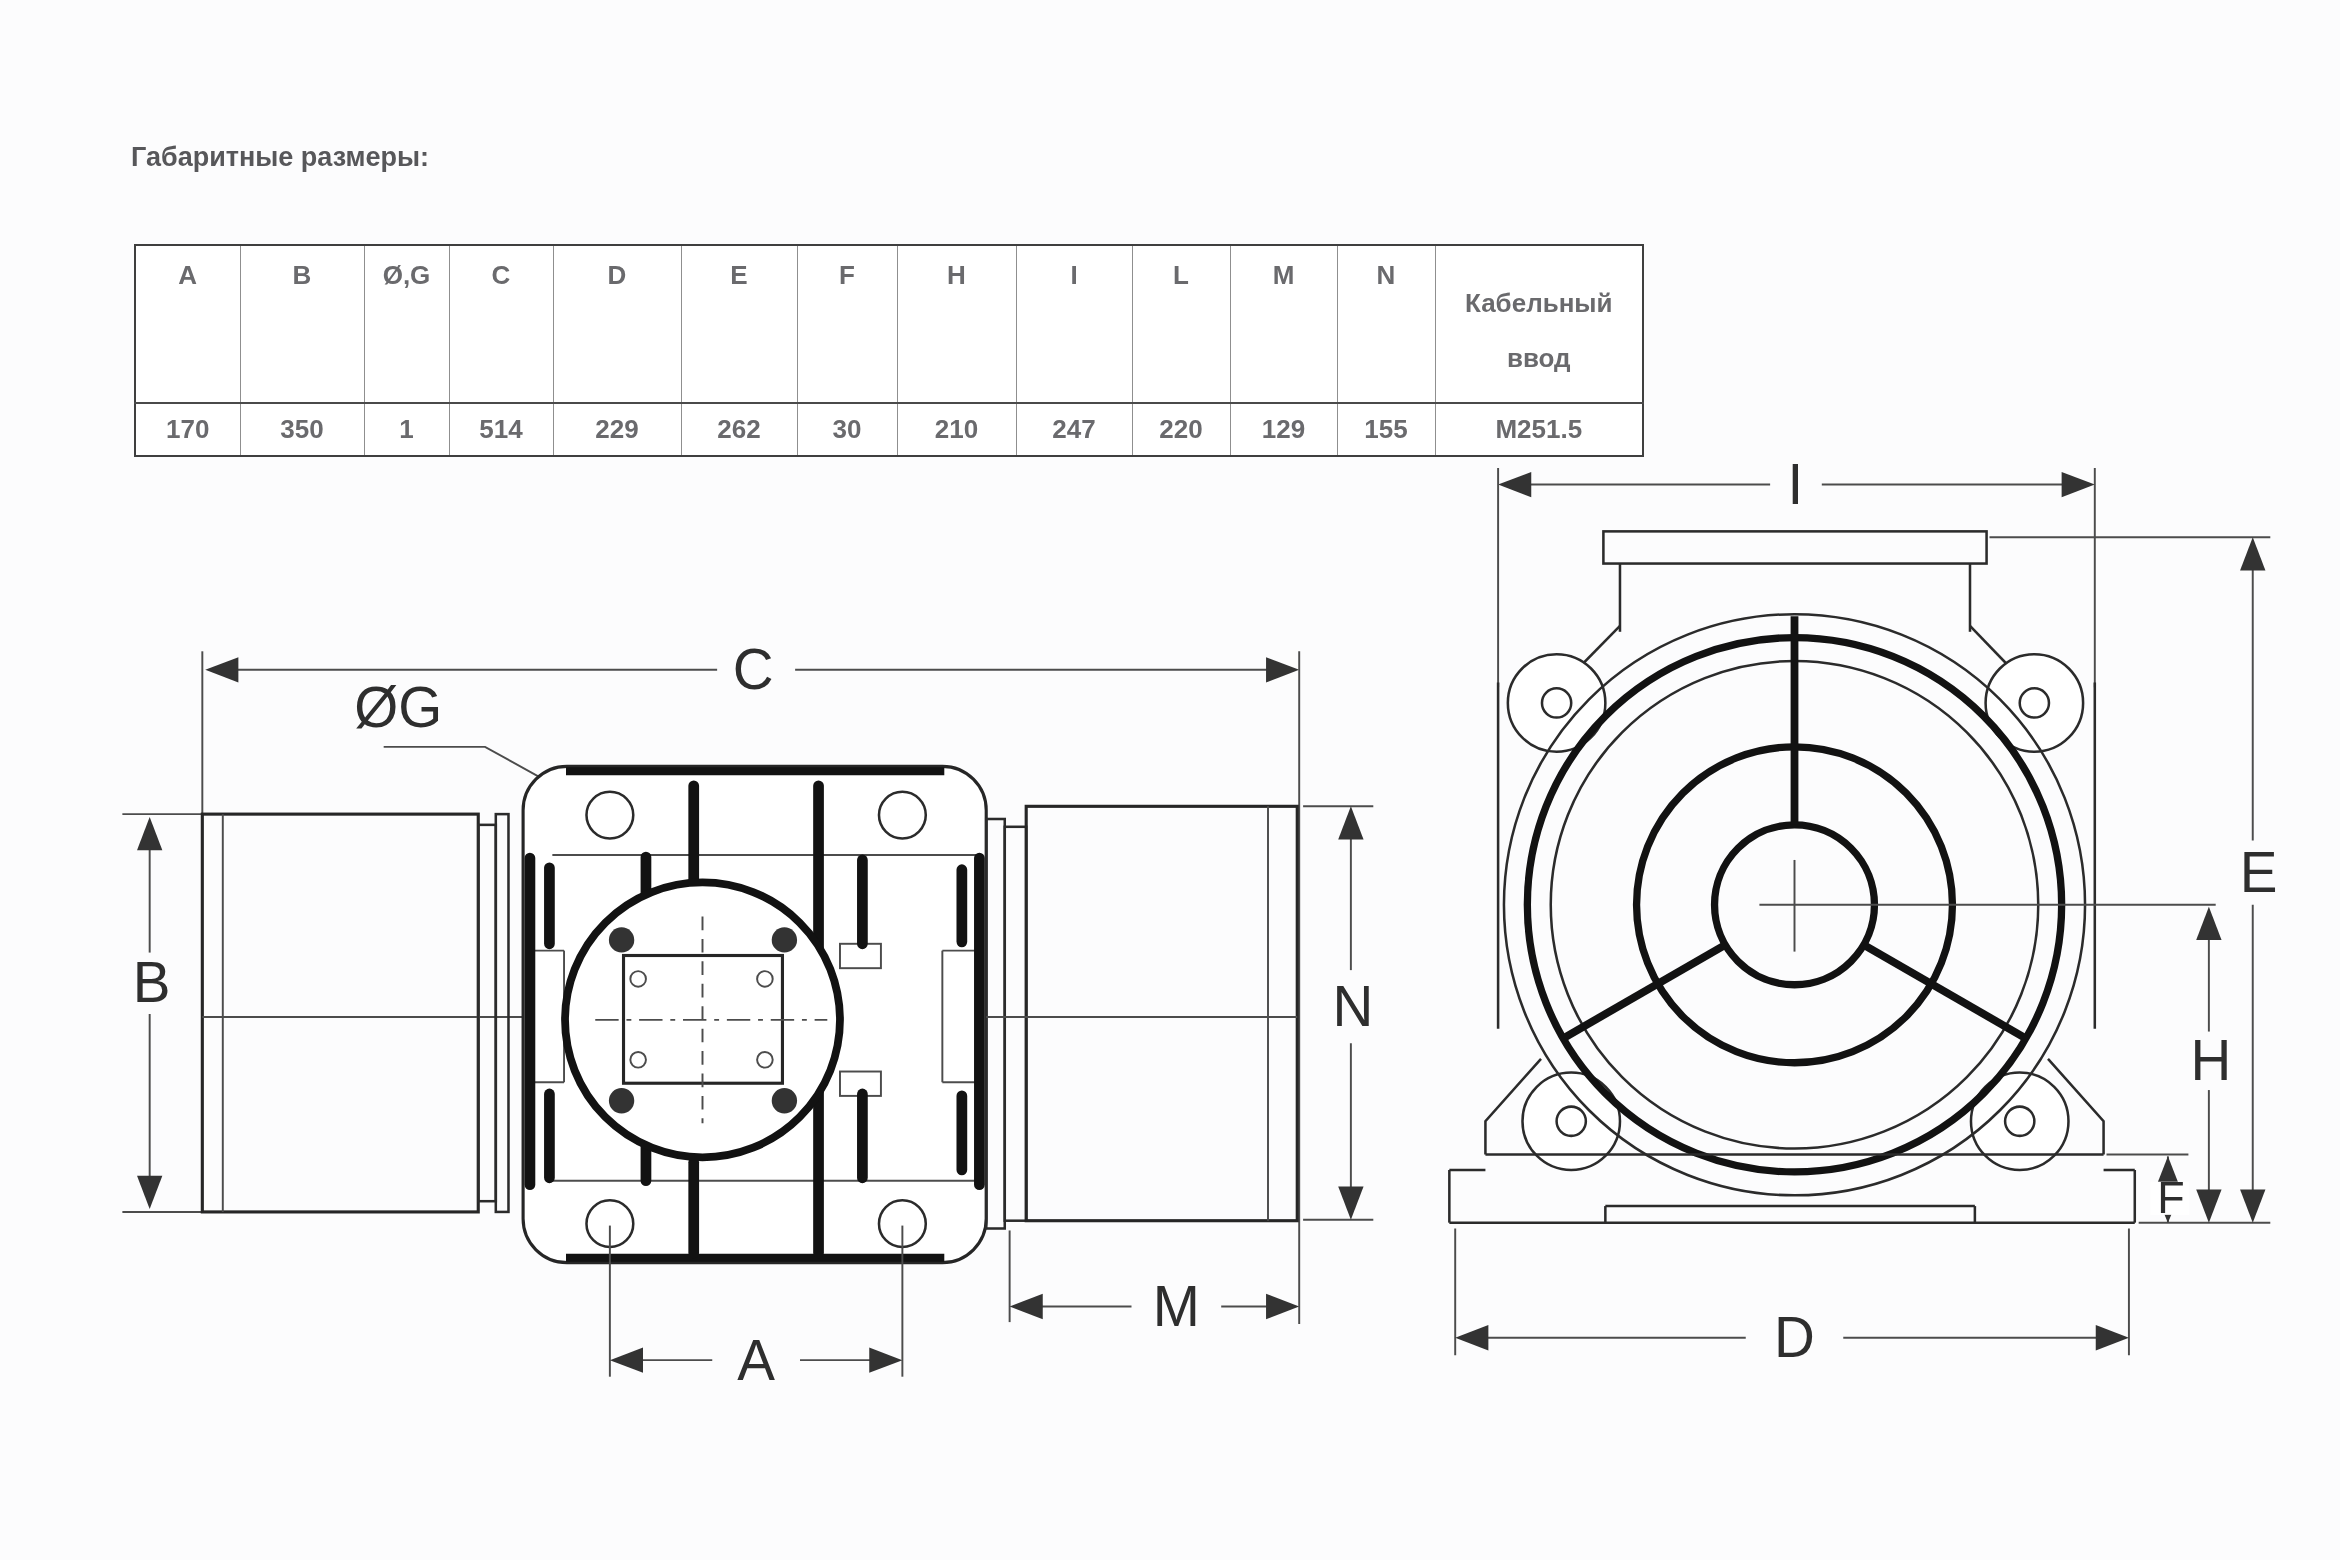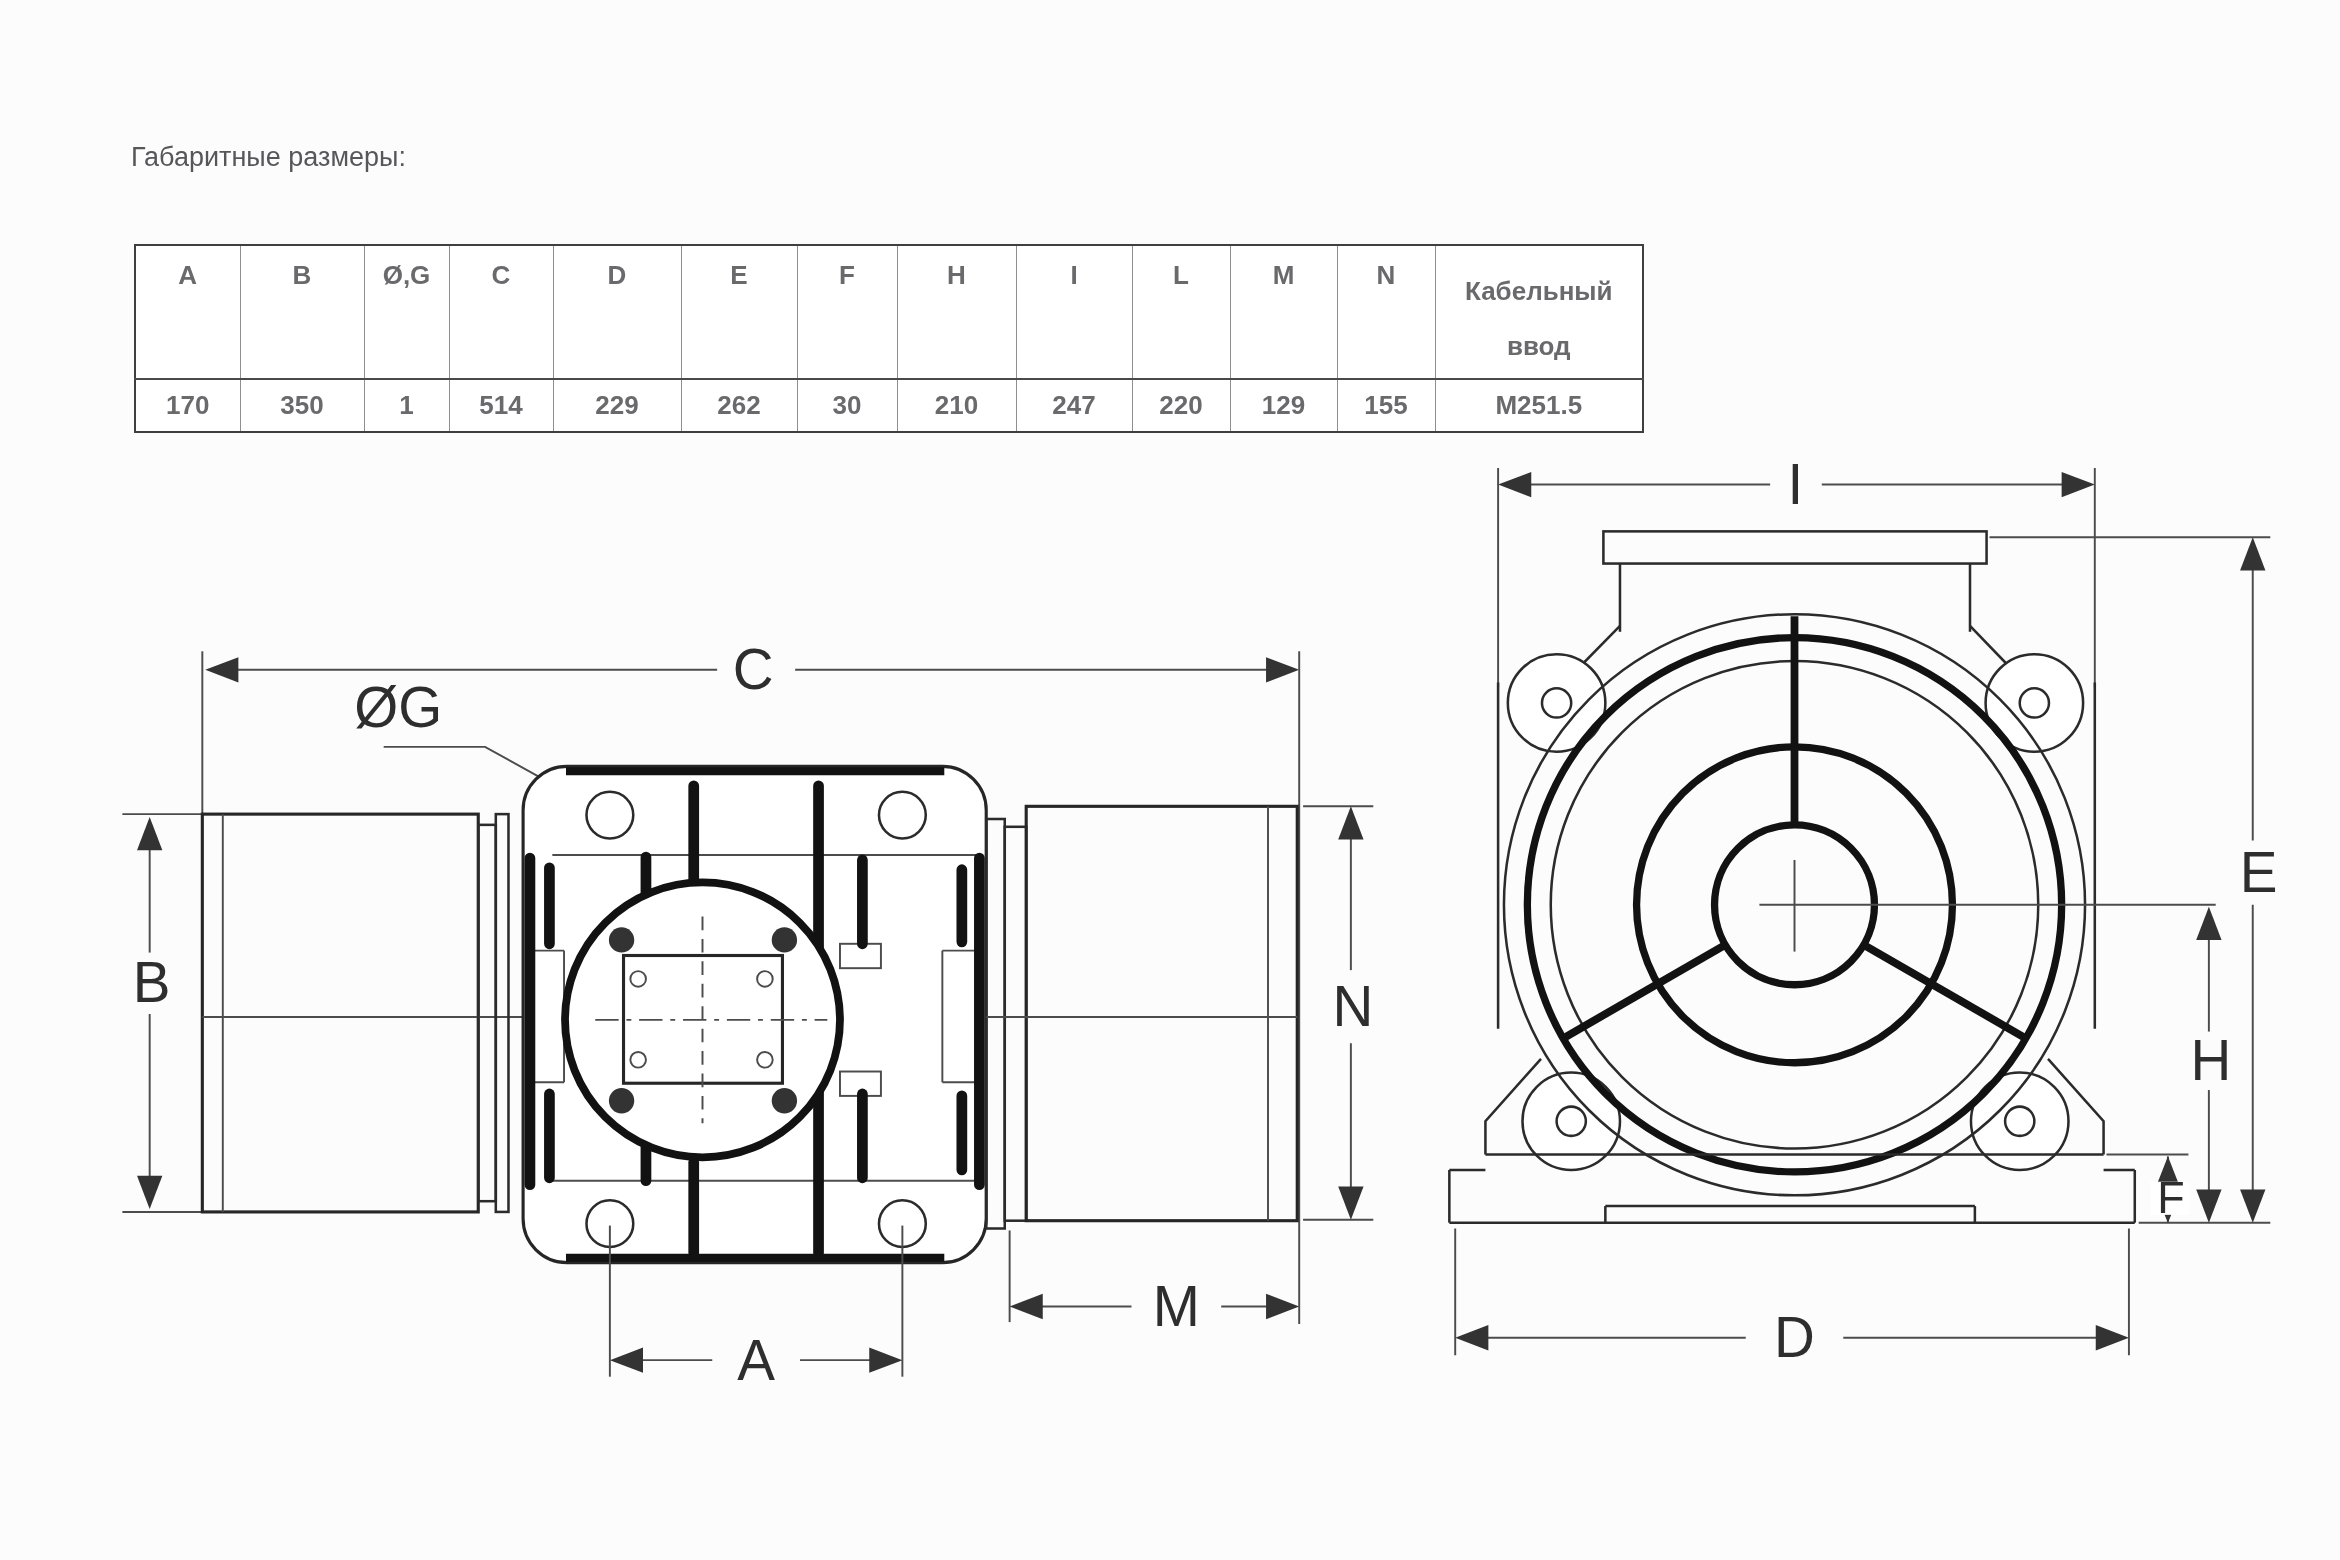--- a/index.html
+++ b/index.html
@@ -1,22 +1,22 @@
 <!DOCTYPE html>
 <html><head>
 <meta charset="utf-8">
 <style>
   html,body{margin:0;padding:0;background:#fff;}
   #page{position:relative;width:2341px;height:1560px;background:#fcfcfd;font-family:"Liberation Sans",sans-serif;overflow:hidden;}
-  .title{position:absolute;left:131px;top:142px;font-size:27px;font-weight:normal;color:#57575a;letter-spacing:0px;}
+  .title{position:absolute;left:131px;top:142px;font-size:27px;font-weight:bold;color:#57575a;letter-spacing:0px;}
   table.dims{position:absolute;left:134px;top:244px;border-collapse:collapse;table-layout:fixed;background:#fff;border:2.9px solid #3f3f3f;}
   table.dims td{border:1.5px solid #8f8f8f;text-align:center;color:#6a6a6d;font-weight:bold;font-size:26px;padding:0;}
   table.dims tr.hdr td{height:109px;vertical-align:top;padding-top:13.7px;border-bottom:2.4px solid #4a4a4a;}
   table.dims tr.val td{height:51px;vertical-align:middle;}
-  .cable-wrap{max-width:156px;margin:4px auto;line-height:55px;}
+  .cable-wrap{max-width:156px;margin:16px auto;line-height:55px;}
   svg text.dim{font-family:"Liberation Sans",sans-serif;font-size:58px;fill:#2e2e2e;text-anchor:middle;}
   svg text.dimsmall{font-family:"Liberation Sans",sans-serif;font-size:46px;fill:#2e2e2e;text-anchor:middle;}
   .s2{stroke:#4c4c4c;stroke-width:2;fill:none;}
   .s25{stroke:#2b2b2b;stroke-width:2.6;fill:none;}
   .s3{stroke:#262626;stroke-width:3.2;fill:none;}
   .thick{stroke:#121212;stroke-width:8;fill:none;}
   .thick7{stroke:#121212;stroke-width:7.5;fill:none;}
   .bar{stroke:#121212;stroke-width:11;stroke-linecap:round;fill:none;}
   .arrow{fill:#333;stroke:none;}
   .dash{stroke-dasharray:14 9;}

